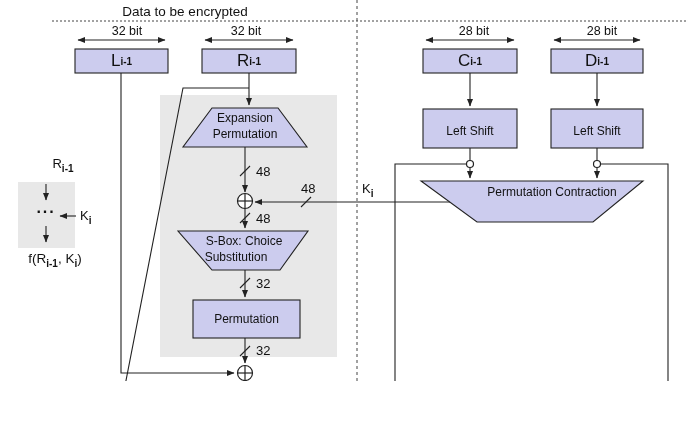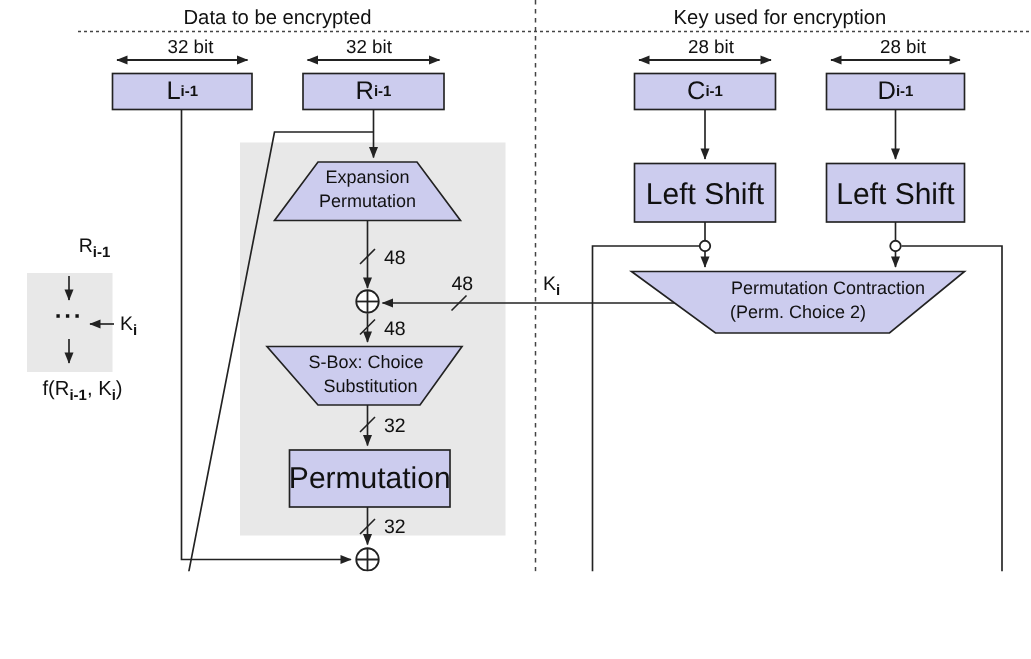--- a/index.html
+++ b/index.html
@@ -9,21 +9,21 @@
   }
   #wires{position:absolute;left:0;top:0;z-index:1;}
   .t{position:absolute;z-index:2;white-space:nowrap;color:#111;}
   .tc{transform:translateX(-50%);text-align:center;}
   .box-label{display:flex;align-items:center;justify-content:center;font-size:17px;}
   .box-label sub, .t sub{font-size:10px;font-weight:bold;}
   .hdr{font-size:13.5px;}
   .bit{font-size:12.5px;}
   .num{font-size:13px;}
   .trap{font-size:12px;line-height:15px;}
-  .big{font-size:20px;}
+  .big{font-size:12px;}
 </style>
 </head>
 <body>
 
 <div id="stage" style="--box-fill: #ccccee; --panel-gray: #e8e8e8; --line: #222222;">
 
   <svg id="wires" width="687" height="439" viewBox="0 0 687 439">
     <defs>
       <marker id="ah" markerWidth="10" markerHeight="8" refX="7.5" refY="3.5" orient="auto" markerUnits="userSpaceOnUse">
         <path d="M0.5,0.5 L8,3.5 L0.5,6.5 z" fill="#222"></path>
@@ -108,21 +108,20 @@
     </g>
 
     <g stroke="#222" stroke-width="1.1" fill="none">
       <path d="M46,184 L46,200" marker-end="url(#ah)"></path>
       <path d="M76,216 L60,216" marker-end="url(#ah)"></path>
       <path d="M46,226 L46,242" marker-end="url(#ah)"></path>
     </g>
   </svg>
 
   <div class="t tc hdr" style="left:185px;top:4px;">Data to be encrypted</div>
-  <div class="t tc hdr" style="left:520px;top:4px;">Key used for encryption</div>
 
   <div class="t tc bit" style="left:127px;top:24px;">32 bit</div>
   <div class="t tc bit" style="left:246px;top:24px;">32 bit</div>
   <div class="t tc bit" style="left:474px;top:24px;">28 bit</div>
   <div class="t tc bit" style="left:602px;top:24px;">28 bit</div>
 
   <div class="t box-label" style="left:75px;top:49px;width:93px;height:24px;">
       <span>L</span>
       <sub>i-1</sub>
     </div>
@@ -144,29 +143,28 @@
 
   <div class="t num" style="left:256px;top:164px;">48</div>
   <div class="t num" style="left:301px;top:181px;">48</div>
   <div class="t num" style="left:256px;top:211px;">48</div>
   <div class="t num" style="left:256px;top:276px;">32</div>
   <div class="t num" style="left:256px;top:343px;">32</div>
 
   <div class="t num" style="left:362px;top:181px;"><span>K</span><sub>i</sub></div>
 
   <div class="t tc trap" style="left:244px;top:234px;">S-Box: Choice</div>
-  <div class="t tc trap" style="left:247px;top:250px;">Substitution</div>
+  <div class="t tc trap" style="left:236px;top:250px;">Substitution</div>
 
   <div class="t box-label big" style="left:193px;top:300px;width:107px;height:38px;">Permutation</div>
 
   <div class="t box-label big" style="left:423px;top:113px;width:94px;height:35px;">Left Shift</div>
   <div class="t box-label big" style="left:551px;top:113px;width:92px;height:35px;">Left Shift</div>
 
   <div class="t tc trap" style="left:552px;top:185px;">Permutation Contraction</div>
-  <div class="t tc trap" style="left:532px;top:201px;">(Perm. Choice 2)</div>
 
   <div class="t box-label" style="left:73px;top:407px;width:94px;height:25px;">
       <span>L</span>
       <sub>i</sub>
     </div>
   <div class="t box-label" style="left:202px;top:407px;width:93px;height:25px;">
       <span>R</span>
       <sub>i</sub>
     </div>
   <div class="t box-label" style="left:422px;top:408px;width:95px;height:25px;">

